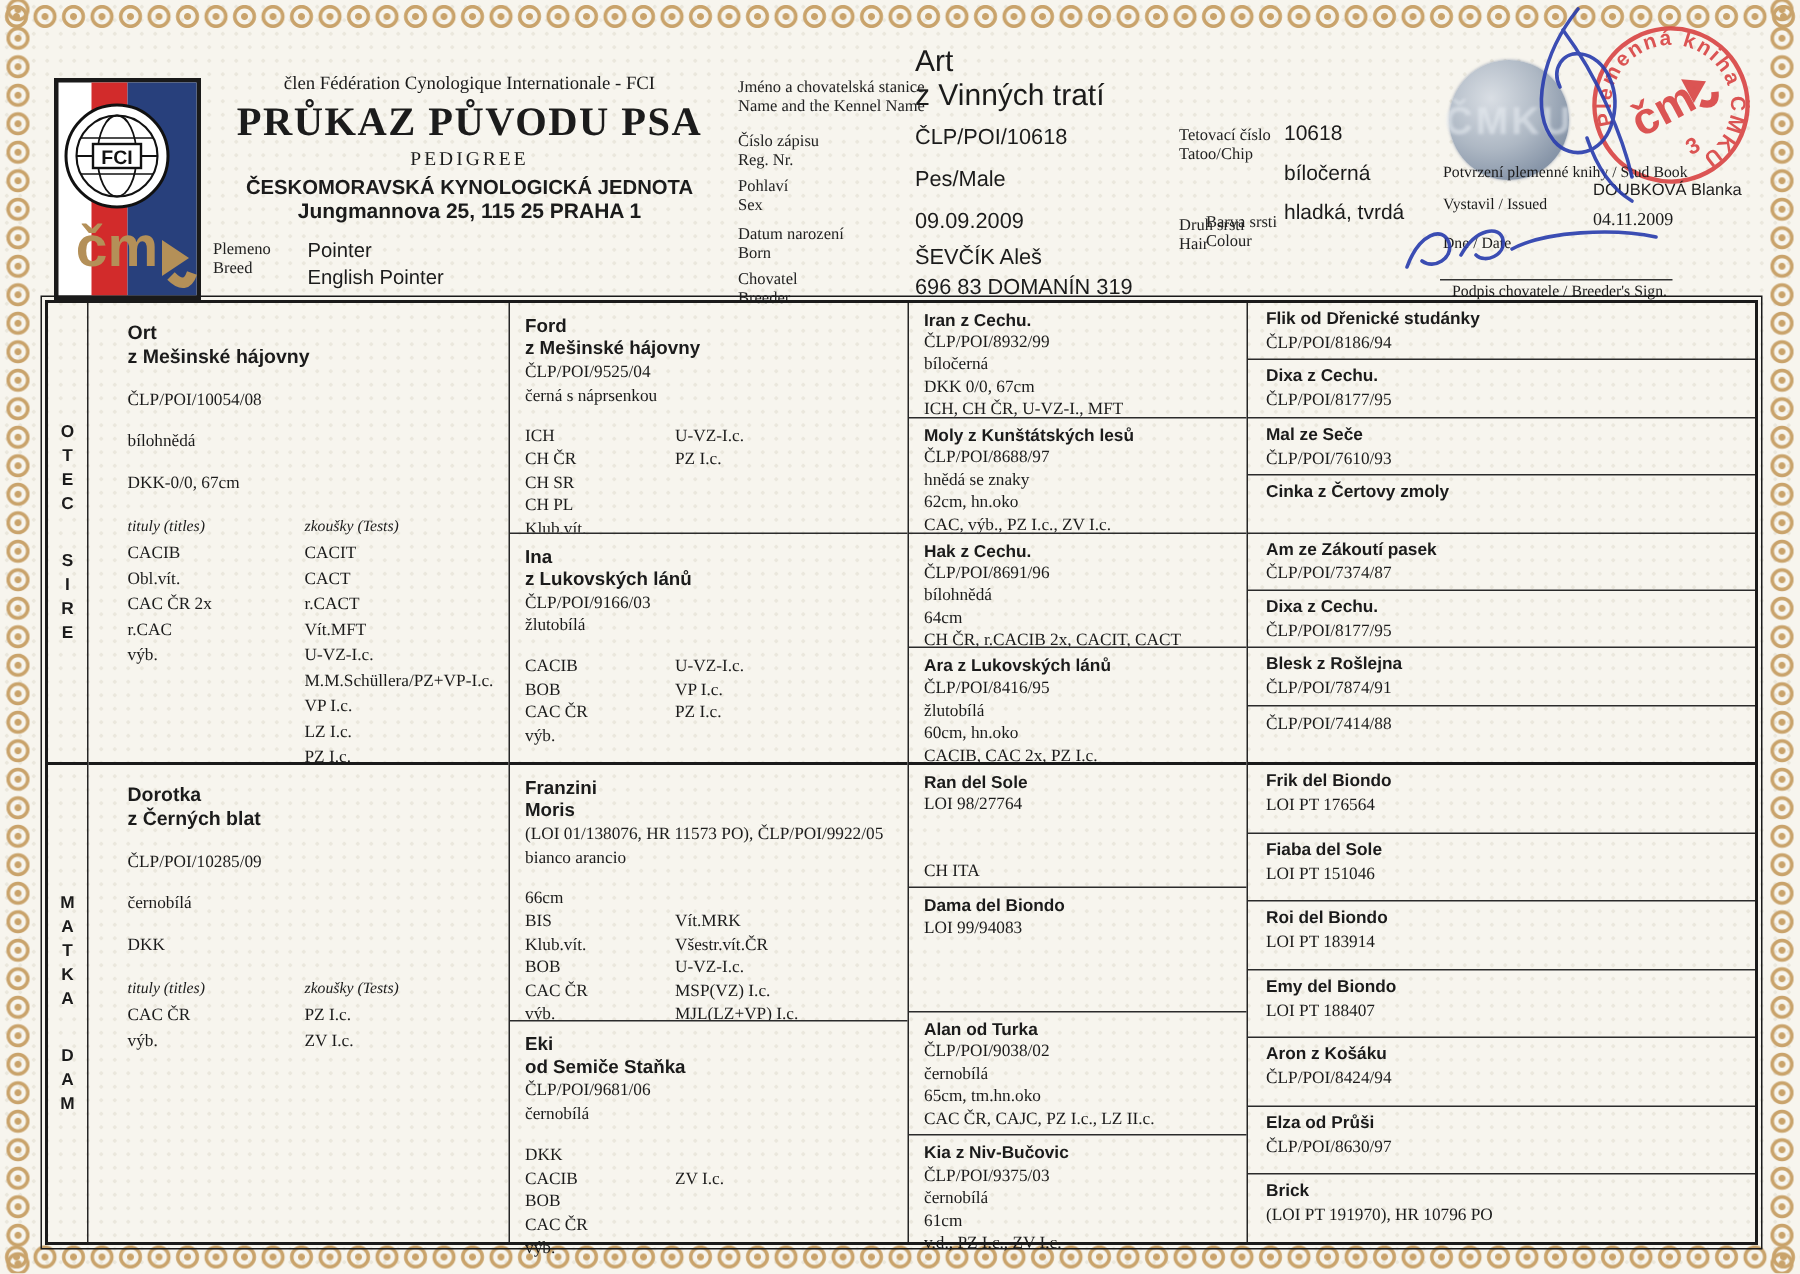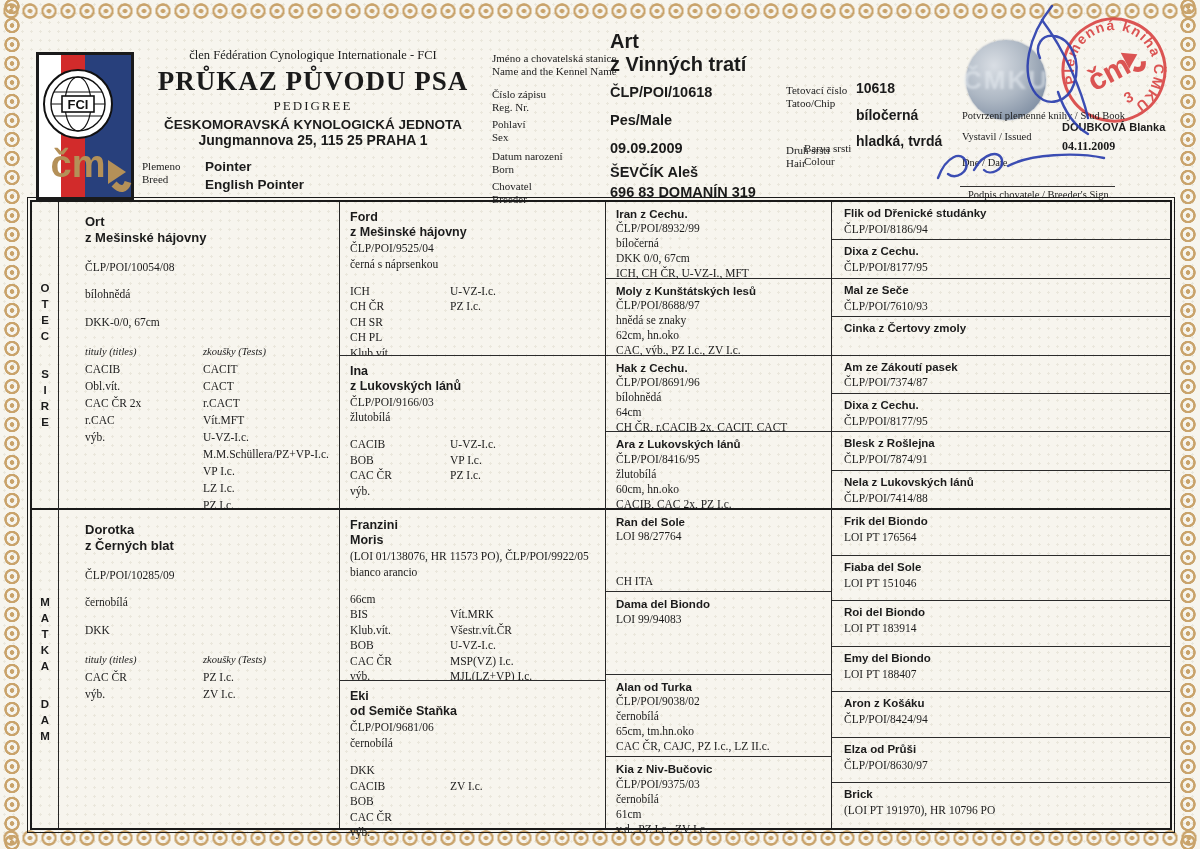--- a/index.html
+++ b/index.html
@@ -10,21 +10,21 @@
   
   .strip{position:absolute;
          background-image:radial-gradient(circle,#c9a36b 2px,transparent 2.6px),
                           radial-gradient(circle,transparent 5px,#c9a36b 5.6px,#c9a36b 7.4px,transparent 8px);}
   .strip.h{left:0;right:0;height:18px;background-size:19px 18px;background-repeat:repeat-x;background-position:center;}
   .strip.v{top:0;bottom:0;width:18px;background-size:18px 19px;background-repeat:repeat-y;background-position:center;}
   .strip.t{top:2px;} .strip.b{bottom:2px;} .strip.l{left:3px;} .strip.r{right:3px;}
 
   .abs{position:absolute;}
   .lbl{font-size:11px;line-height:1.18;color:#222;}
-  .val{font-family:"Liberation Sans",sans-serif;font-weight:bold;}
+  .val{font-family:"Liberation Sans",sans-serif;font-weight:normal;}
 
   
   .org1{font-size:18px;letter-spacing:.5px;}
   .org2{font-size:12.5px;margin-top:2px;}
   .title{font-size:27px;font-weight:bold;letter-spacing:1px;margin-top:3px;}
   .subtitle{font-size:13px;letter-spacing:2px;margin-top:1px;}
   .org3{font-family:"Liberation Sans",sans-serif;font-weight:bold;font-size:13.5px;margin-top:3px;}
   .addr{font-family:"Liberation Sans",sans-serif;font-weight:bold;font-size:14px;}
   .dogname{font-size:20px;line-height:1.15;}
   .bigval{font-size:14.5px;line-height:1.2;}
@@ -478,21 +478,20 @@
         </div>
         <div class="cell g4">
           <div class="nm">Dixa z Cechu.</div>
           <div class="ln">ČLP/POI/8177/95</div>
         </div>
         <div class="cell g4">
           <div class="nm">Blesk z Rošlejna</div>
           <div class="ln">ČLP/POI/7874/91</div>
         </div>
         <div class="cell g4">
-          <div class="nm">Nela z Lukovských lánů</div>
           <div class="ln">ČLP/POI/7414/88</div>
         </div>
       </div>
       <div class="half dam">
         <div class="cell g4">
           <div class="nm">Frik del Biondo</div>
           <div class="ln">LOI PT 176564</div>
         </div>
         <div class="cell g4">
           <div class="nm">Fiaba del Sole</div>

